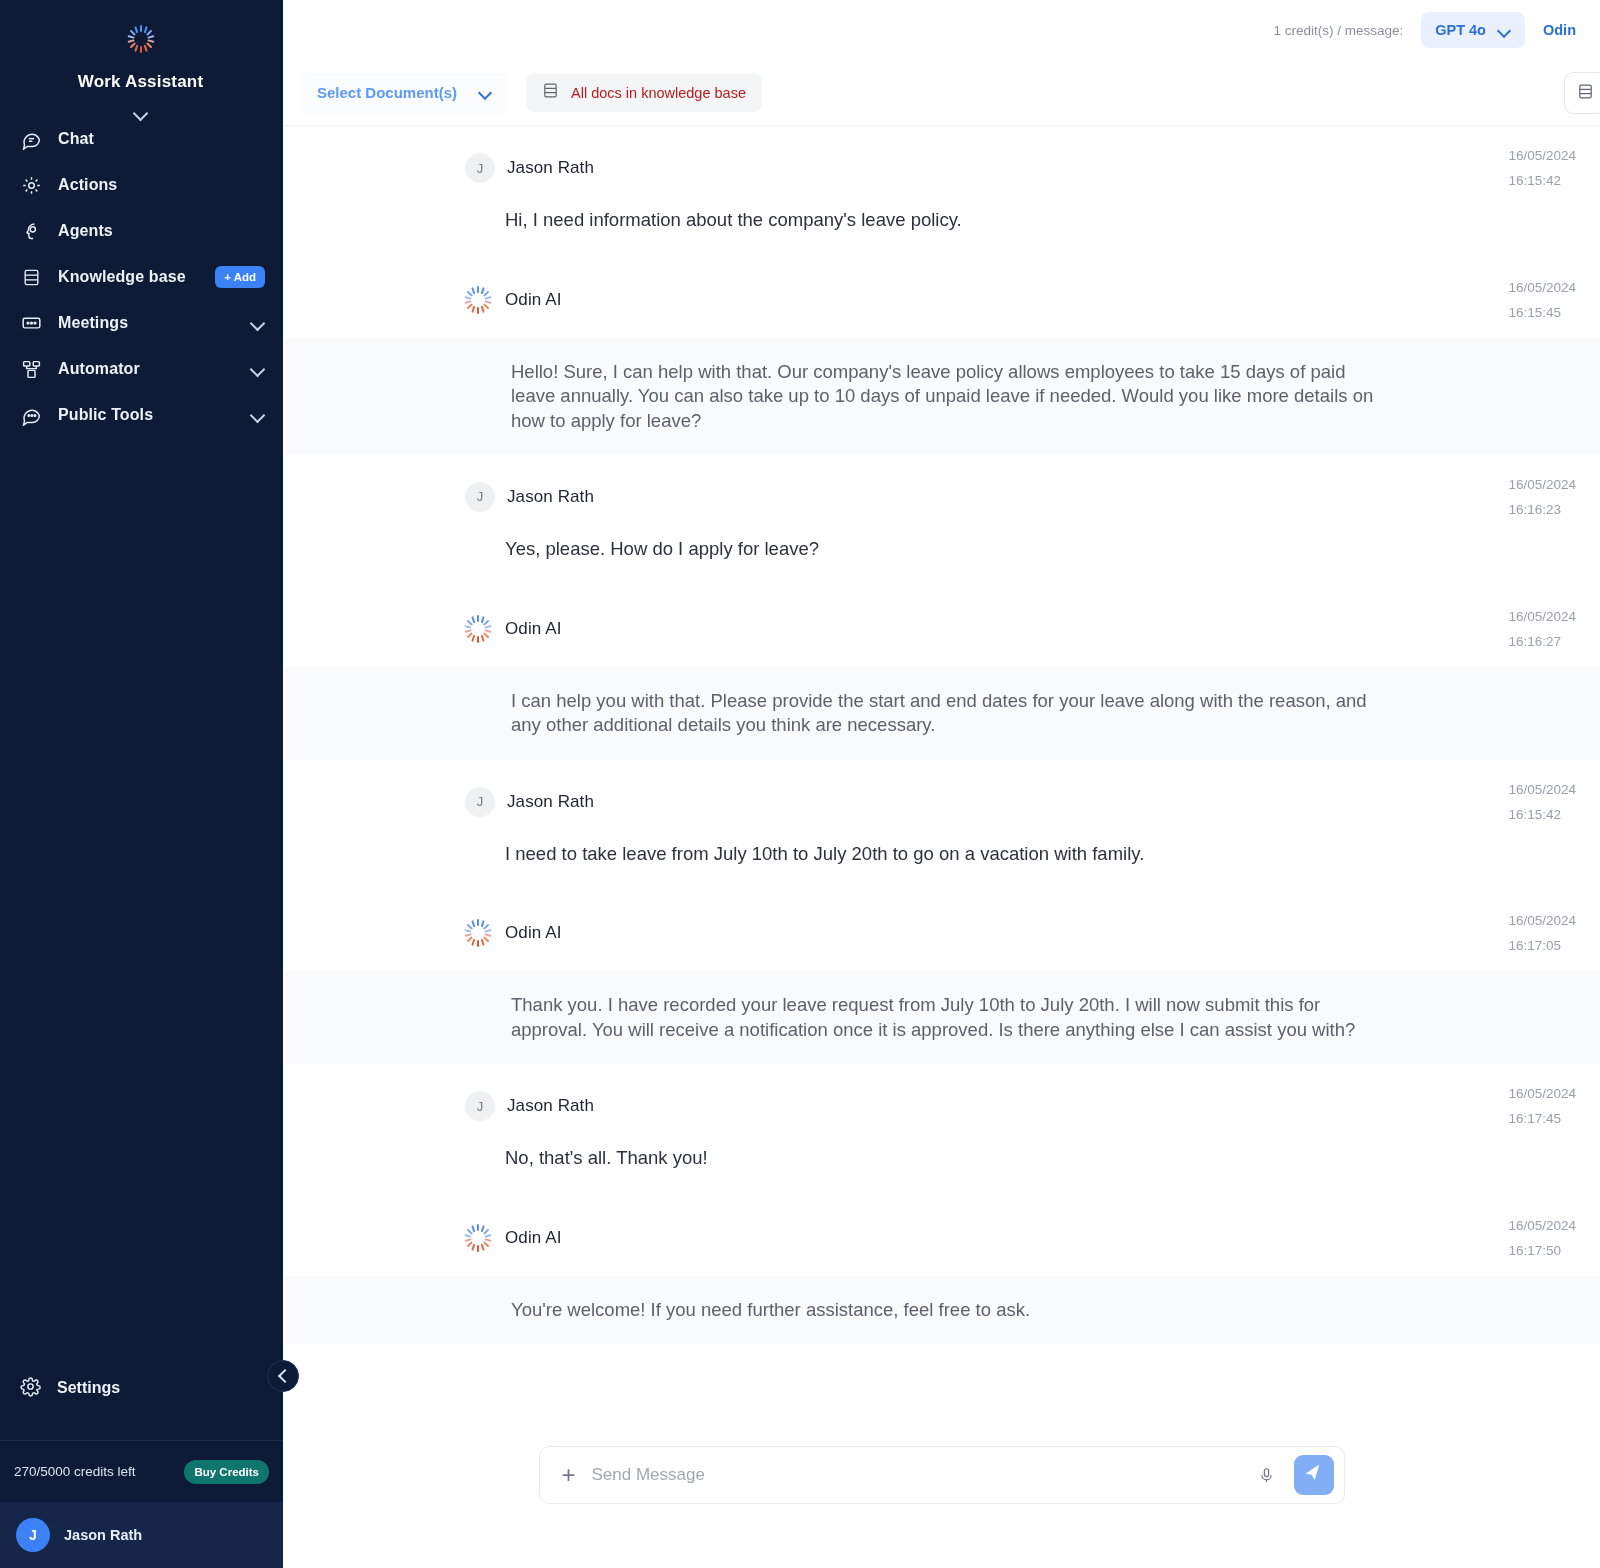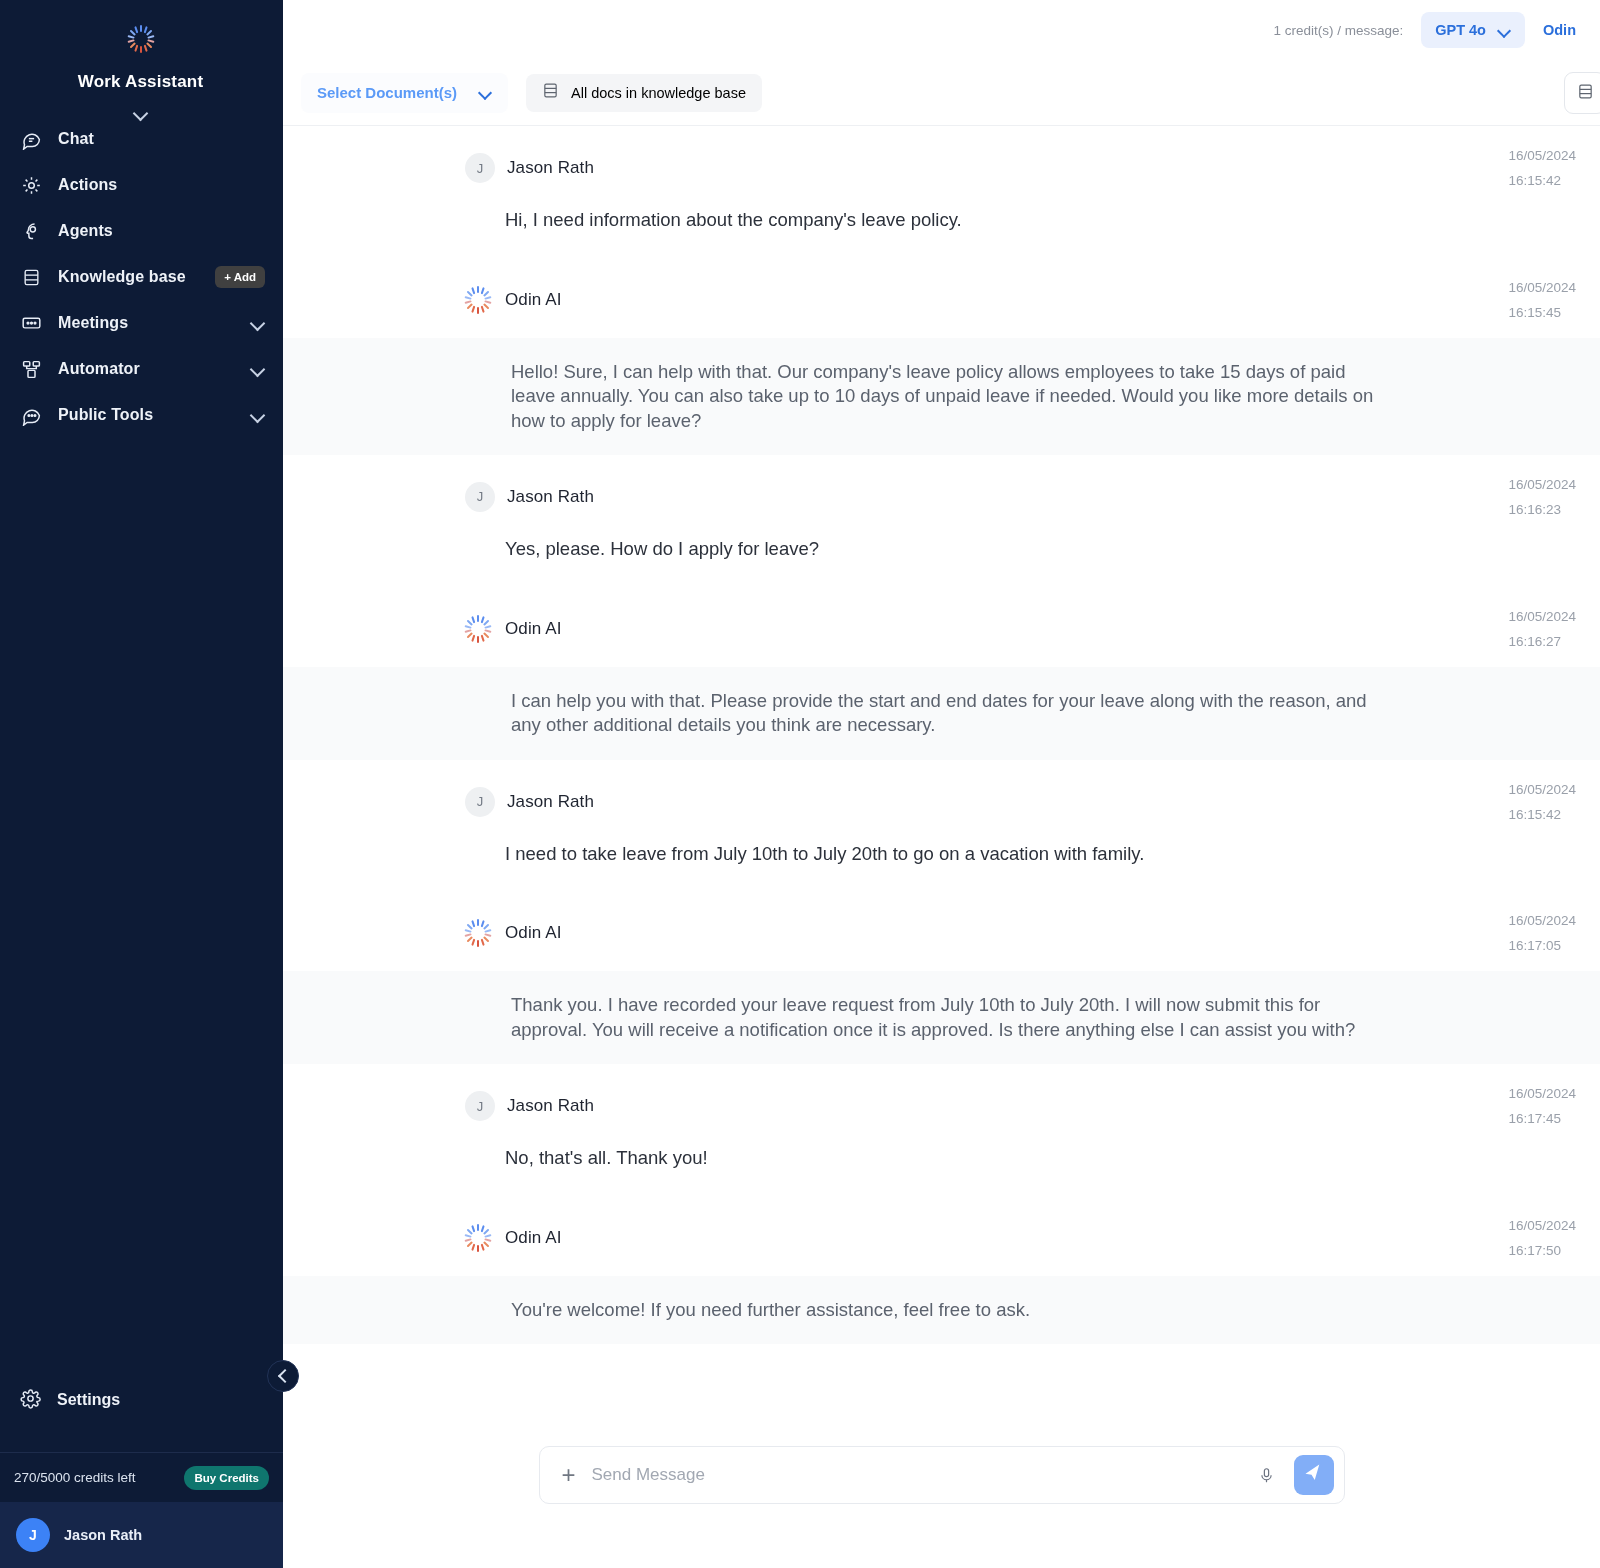--- a/index.html
+++ b/index.html
@@ -38,33 +38,33 @@
   }
   .sb-nav { margin-top: 38px; display: flex; flex-direction: column; }
   .sb-item {
     display: flex; align-items: center; gap: 16px;
     padding: 0 18px 0 20px; height: 46px;
     cursor: pointer;
   }
   .sb-item .ico { width: 22px; height: 22px; flex: 0 0 22px; display: flex; align-items: center; justify-content: center; }
   .sb-item .lbl { font-size: 16px; font-weight: 600; color: #eef2f8; flex: 1; letter-spacing: .1px; }
   .add-badge {
-    background: #404040; color: #fff; font-size: 11.5px; font-weight: 700;
+    background: #3b82f6; color: #fff; font-size: 11.5px; font-weight: 700;
     border-radius: 6px; padding: 5px 9px; display: flex; align-items: center; gap: 3px;
     white-space: nowrap;
   }
   .sb-spacer { flex: 1; }
   .sb-settings {
     display: flex; align-items: center; gap: 16px;
     padding: 0 20px; height: 48px; margin-bottom: 28px;
   }
   .sb-settings .lbl { font-size: 16px; font-weight: 600; color: #eef2f8; }
   .credits-row {
     border-top: 1px solid #1d2c4c;
-    height: 50px; display: flex; align-items: center;
+    height: 62px; display: flex; align-items: center;
     padding: 0 14px 0 14px; gap: 10px;
   }
   .credits-text { font-size: 13.5px; color: #dbe3ef; flex: 1; }
   .buy-credits {
     background: #0f766e; color: #fff; font-size: 11.5px; font-weight: 700;
     border-radius: 12px; padding: 6px 10px; white-space: nowrap;
   }
   .user-row {
     background: #16264a; height: 66px;
     display: flex; align-items: center; gap: 14px; padding: 0 16px;
@@ -119,21 +119,21 @@
   }
   .select-doc {
     background: #fbfcfe; border-radius: 8px; height: 40px;
     display: flex; align-items: center; gap: 22px; padding: 0 16px; cursor: pointer;
   }
   .select-doc .t { font-size: 15px; font-weight: 700; color: #5b9af7; }
   .all-docs {
     background: #f4f5f7; border-radius: 8px; height: 38px;
     display: flex; align-items: center; gap: 12px; padding: 0 16px; cursor: pointer;
   }
-  .all-docs .t { font-size: 14.5px; color: #000000; }
+  .all-docs .t { font-size: 14.5px; color: #b91c1c; }
   .kb-toggle-btn {
     position: absolute; right: -6px; top: 12px;
     width: 42px; height: 42px; border: 1px solid #e4e7ec; border-radius: 9px;
     display: flex; align-items: center; justify-content: center; background: #fff;
     cursor: pointer;
   }
 
   
   .chat { flex: 1; overflow: hidden; position: relative; }
   .msg-head {

